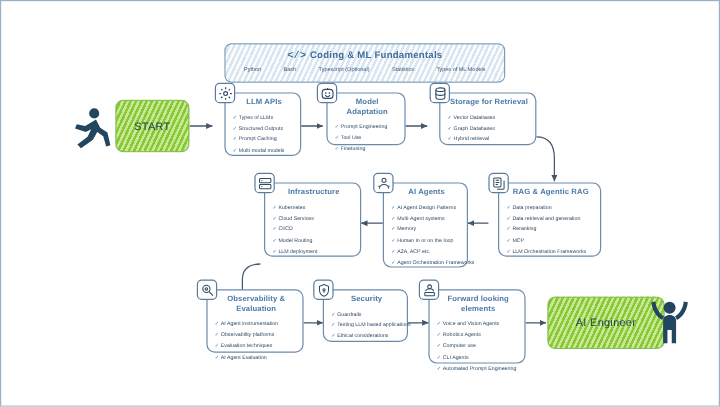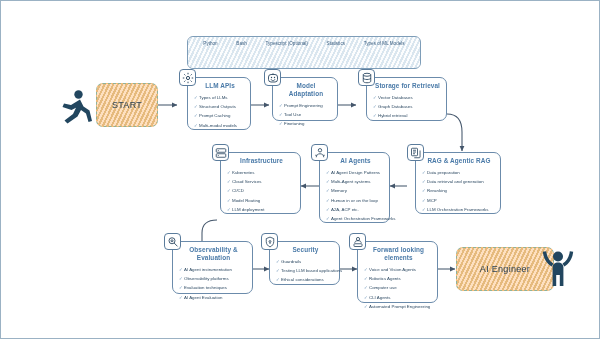--- a/index.html
+++ b/index.html
@@ -20,21 +20,21 @@
 
   
   #fund{position:absolute;left:186px;top:35px;width:234px;height:33px;background:#eef4f8;border:1px solid #7e9db8;border-radius:6px;box-sizing:border-box;overflow:hidden;}
   #fund .hatch{position:absolute;inset:0;background:repeating-linear-gradient(115deg,rgba(255,255,255,.85) 0 2px,rgba(170,197,218,.30) 2px 4px);}
   #fund .ftitle{position:relative;text-align:center;color:#3f6f9c;font-size:8px;font-weight:bold;margin-top:4px;letter-spacing:.2px;}
   #fund .ftitle .code{font-family:"Liberation Mono",monospace;font-size:8.5px;font-weight:bold;margin-right:3px;}
   #fund .frow{position:relative;display:flex;justify-content:space-around;align-items:center;margin-top:4px;padding:0 6px;}
   #fund .frow span{color:#3c5f80;font-size:4.6px;white-space:nowrap;}
 
   
-  .terminal{position:absolute;border:1px dashed #8fb39a;border-radius:7px;background:#fdba74;box-sizing:border-box;display:flex;align-items:center;justify-content:center;overflow:hidden;text-align:center;}
+  .terminal{position:absolute;border:1px dashed #8fb39a;border-radius:7px;background:#84cc16;box-sizing:border-box;display:flex;align-items:center;justify-content:center;overflow:hidden;text-align:center;}
   .terminal .hatch{position:absolute;inset:0;background:repeating-linear-gradient(115deg,rgba(255,255,255,.55) 0 2px,rgba(146,186,158,.22) 2px 4px);}
   .terminal span{position:relative;color:#2c4357;font-size:9px;letter-spacing:.3px;}
 
   .person{position:absolute;}
 </style>
 </head>
 <body>
 
 <div id="canvas">
 
@@ -69,20 +69,23 @@
 
     <g fill="none" stroke="#8ba5bb" stroke-width="0.8">
       <path d="M187,68 L187,76"></path>
       <path d="M272,68 L272,76"></path>
       <path d="M365,68 L365,76"></path>
     </g>
   </svg>
 
   <div id="fund">
     <div class="hatch"></div>
+    <div class="ftitle">
+      <span class="code">&lt;/&gt;</span><span>Coding &amp; ML Fundamentals</span>
+    </div>
     <div class="frow">
       <span>Python</span>
       <span>Bash</span>
       <span>Typescript (Optional)</span>
       <span>Statistics</span>
       <span>Types of ML Models</span>
     </div>
   </div>
 
   <svg class="person" style="left:58px;top:88px;" width="34" height="36" viewBox="0 0 34 36">

